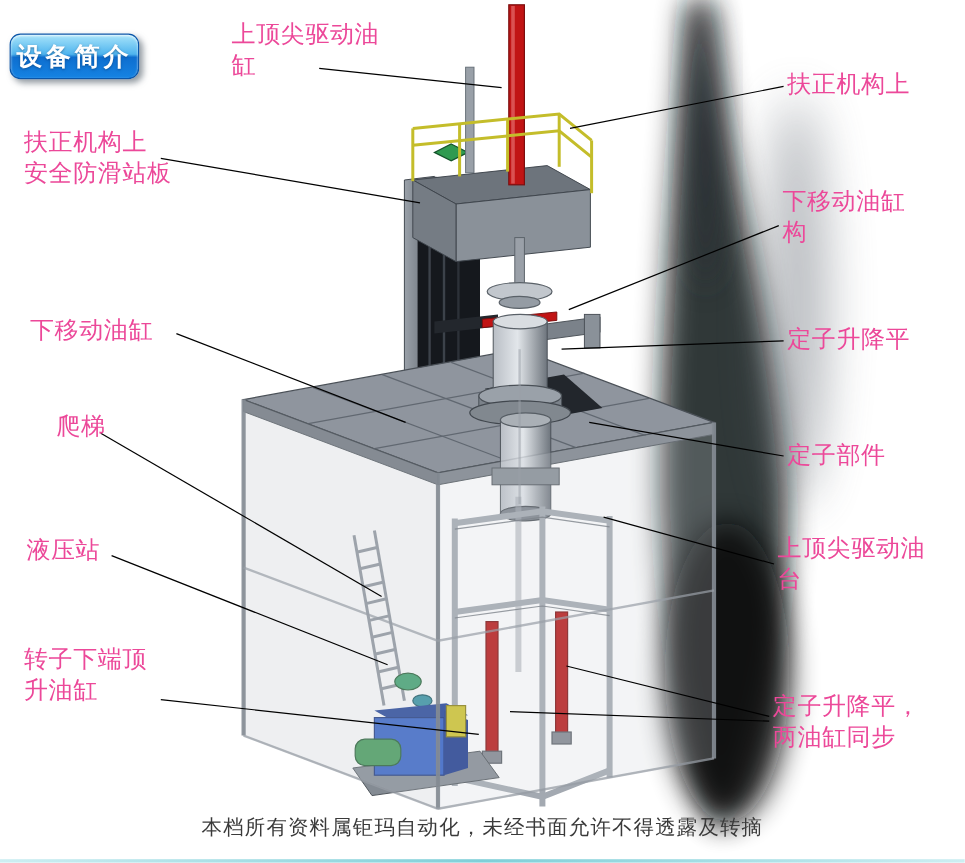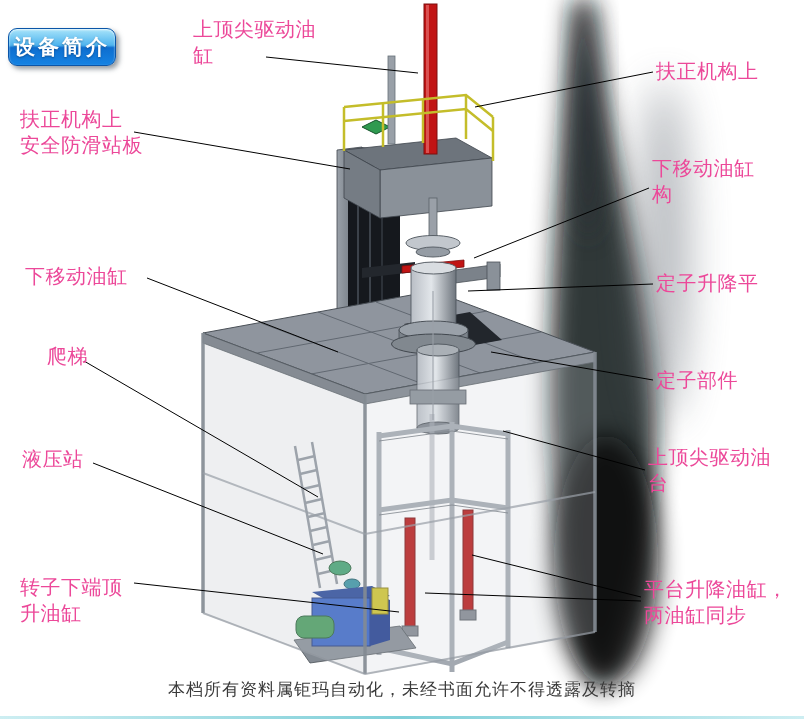--- a/index.html
+++ b/index.html
@@ -206,19 +206,19 @@
 安全防滑站板</div>
 <div class="label" style="left:652px;top:155px">下移动油缸
 构</div>
 <div class="label" style="left:25px;top:263px">下移动油缸</div>
 <div class="label" style="left:656px;top:270px">定子升降平</div>
 <div class="label" style="left:47px;top:343px">爬梯</div>
 <div class="label" style="left:656px;top:367px">定子部件</div>
 <div class="label" style="left:22px;top:446px">液压站</div>
 <div class="label" style="left:648px;top:444px">上顶尖驱动油
 台</div>
-<div class="label" style="left:20px;top:574px">转子下端顶
+<div class="label" style="left:20px;top:537px">转子下端顶
 升油缸</div>
-<div class="label" style="left:644px;top:576px">平台升降油缸，
+<div class="label" style="left:644px;top:576px">定子升降平，
 两油缸同步</div>
 
 <div class="watermark">本档所有资料属钜玛自动化，未经书面允许不得透露及转摘</div>
 <div class="bottom-rule"></div>
 
 </body></html>

